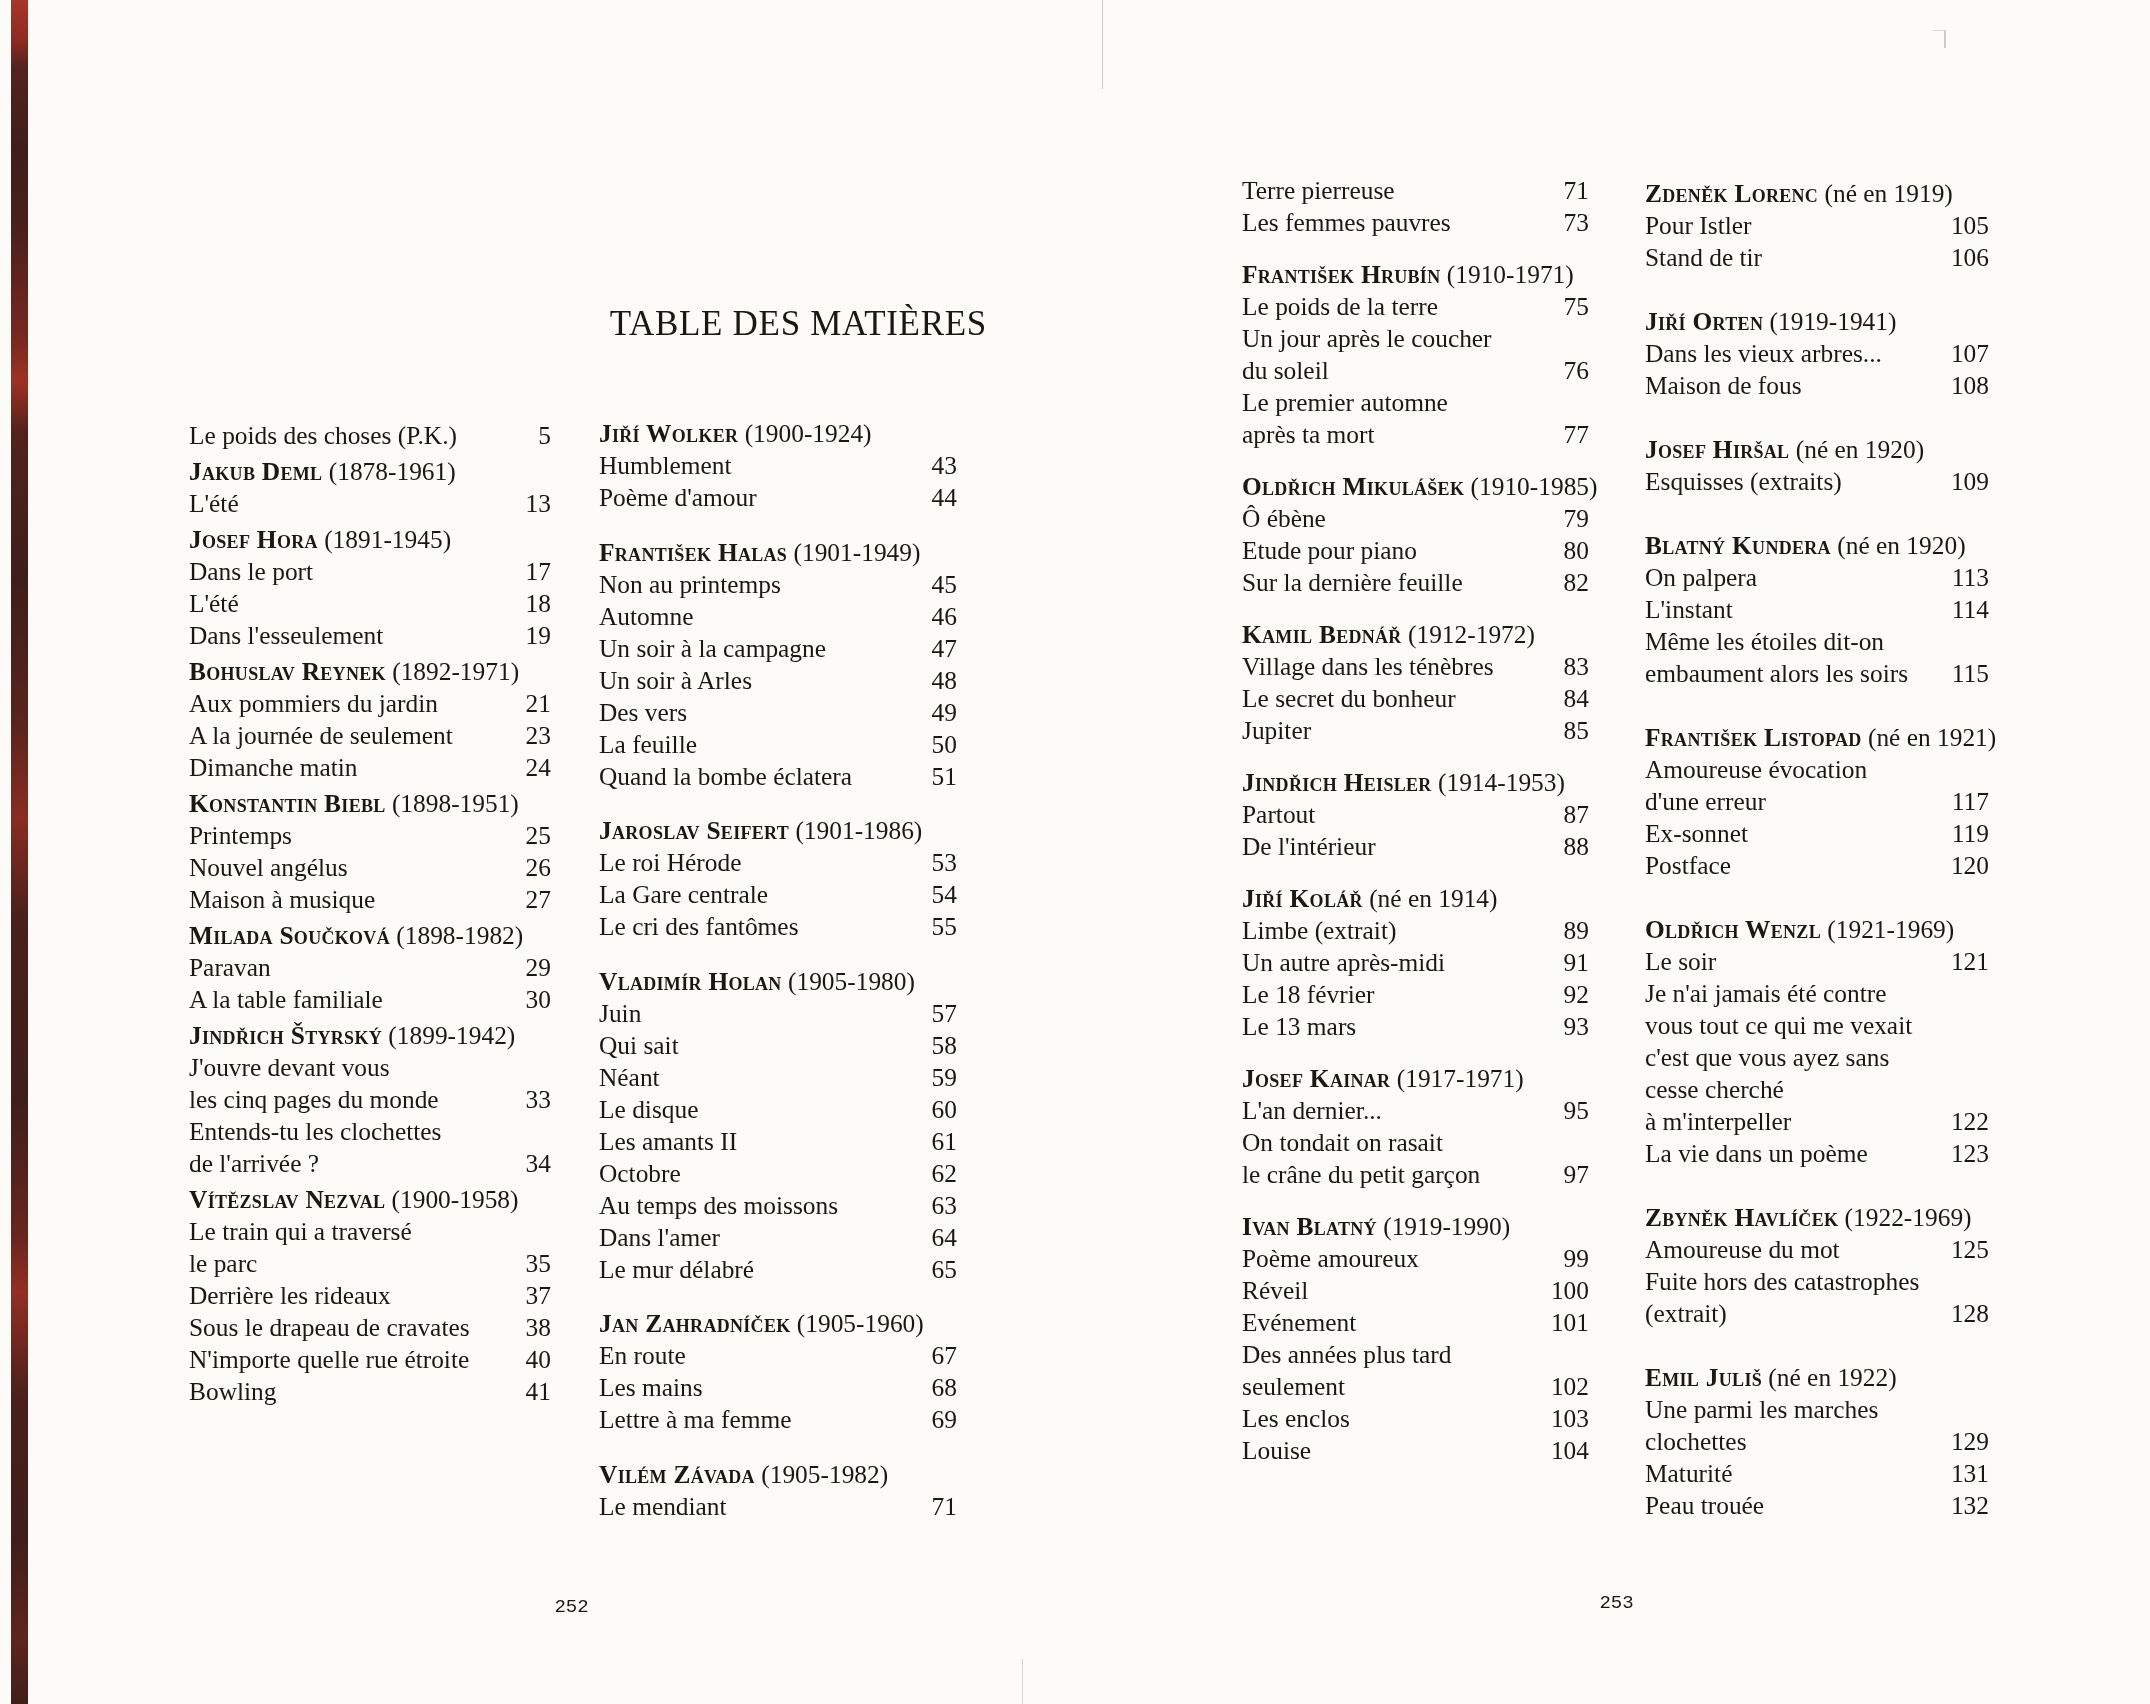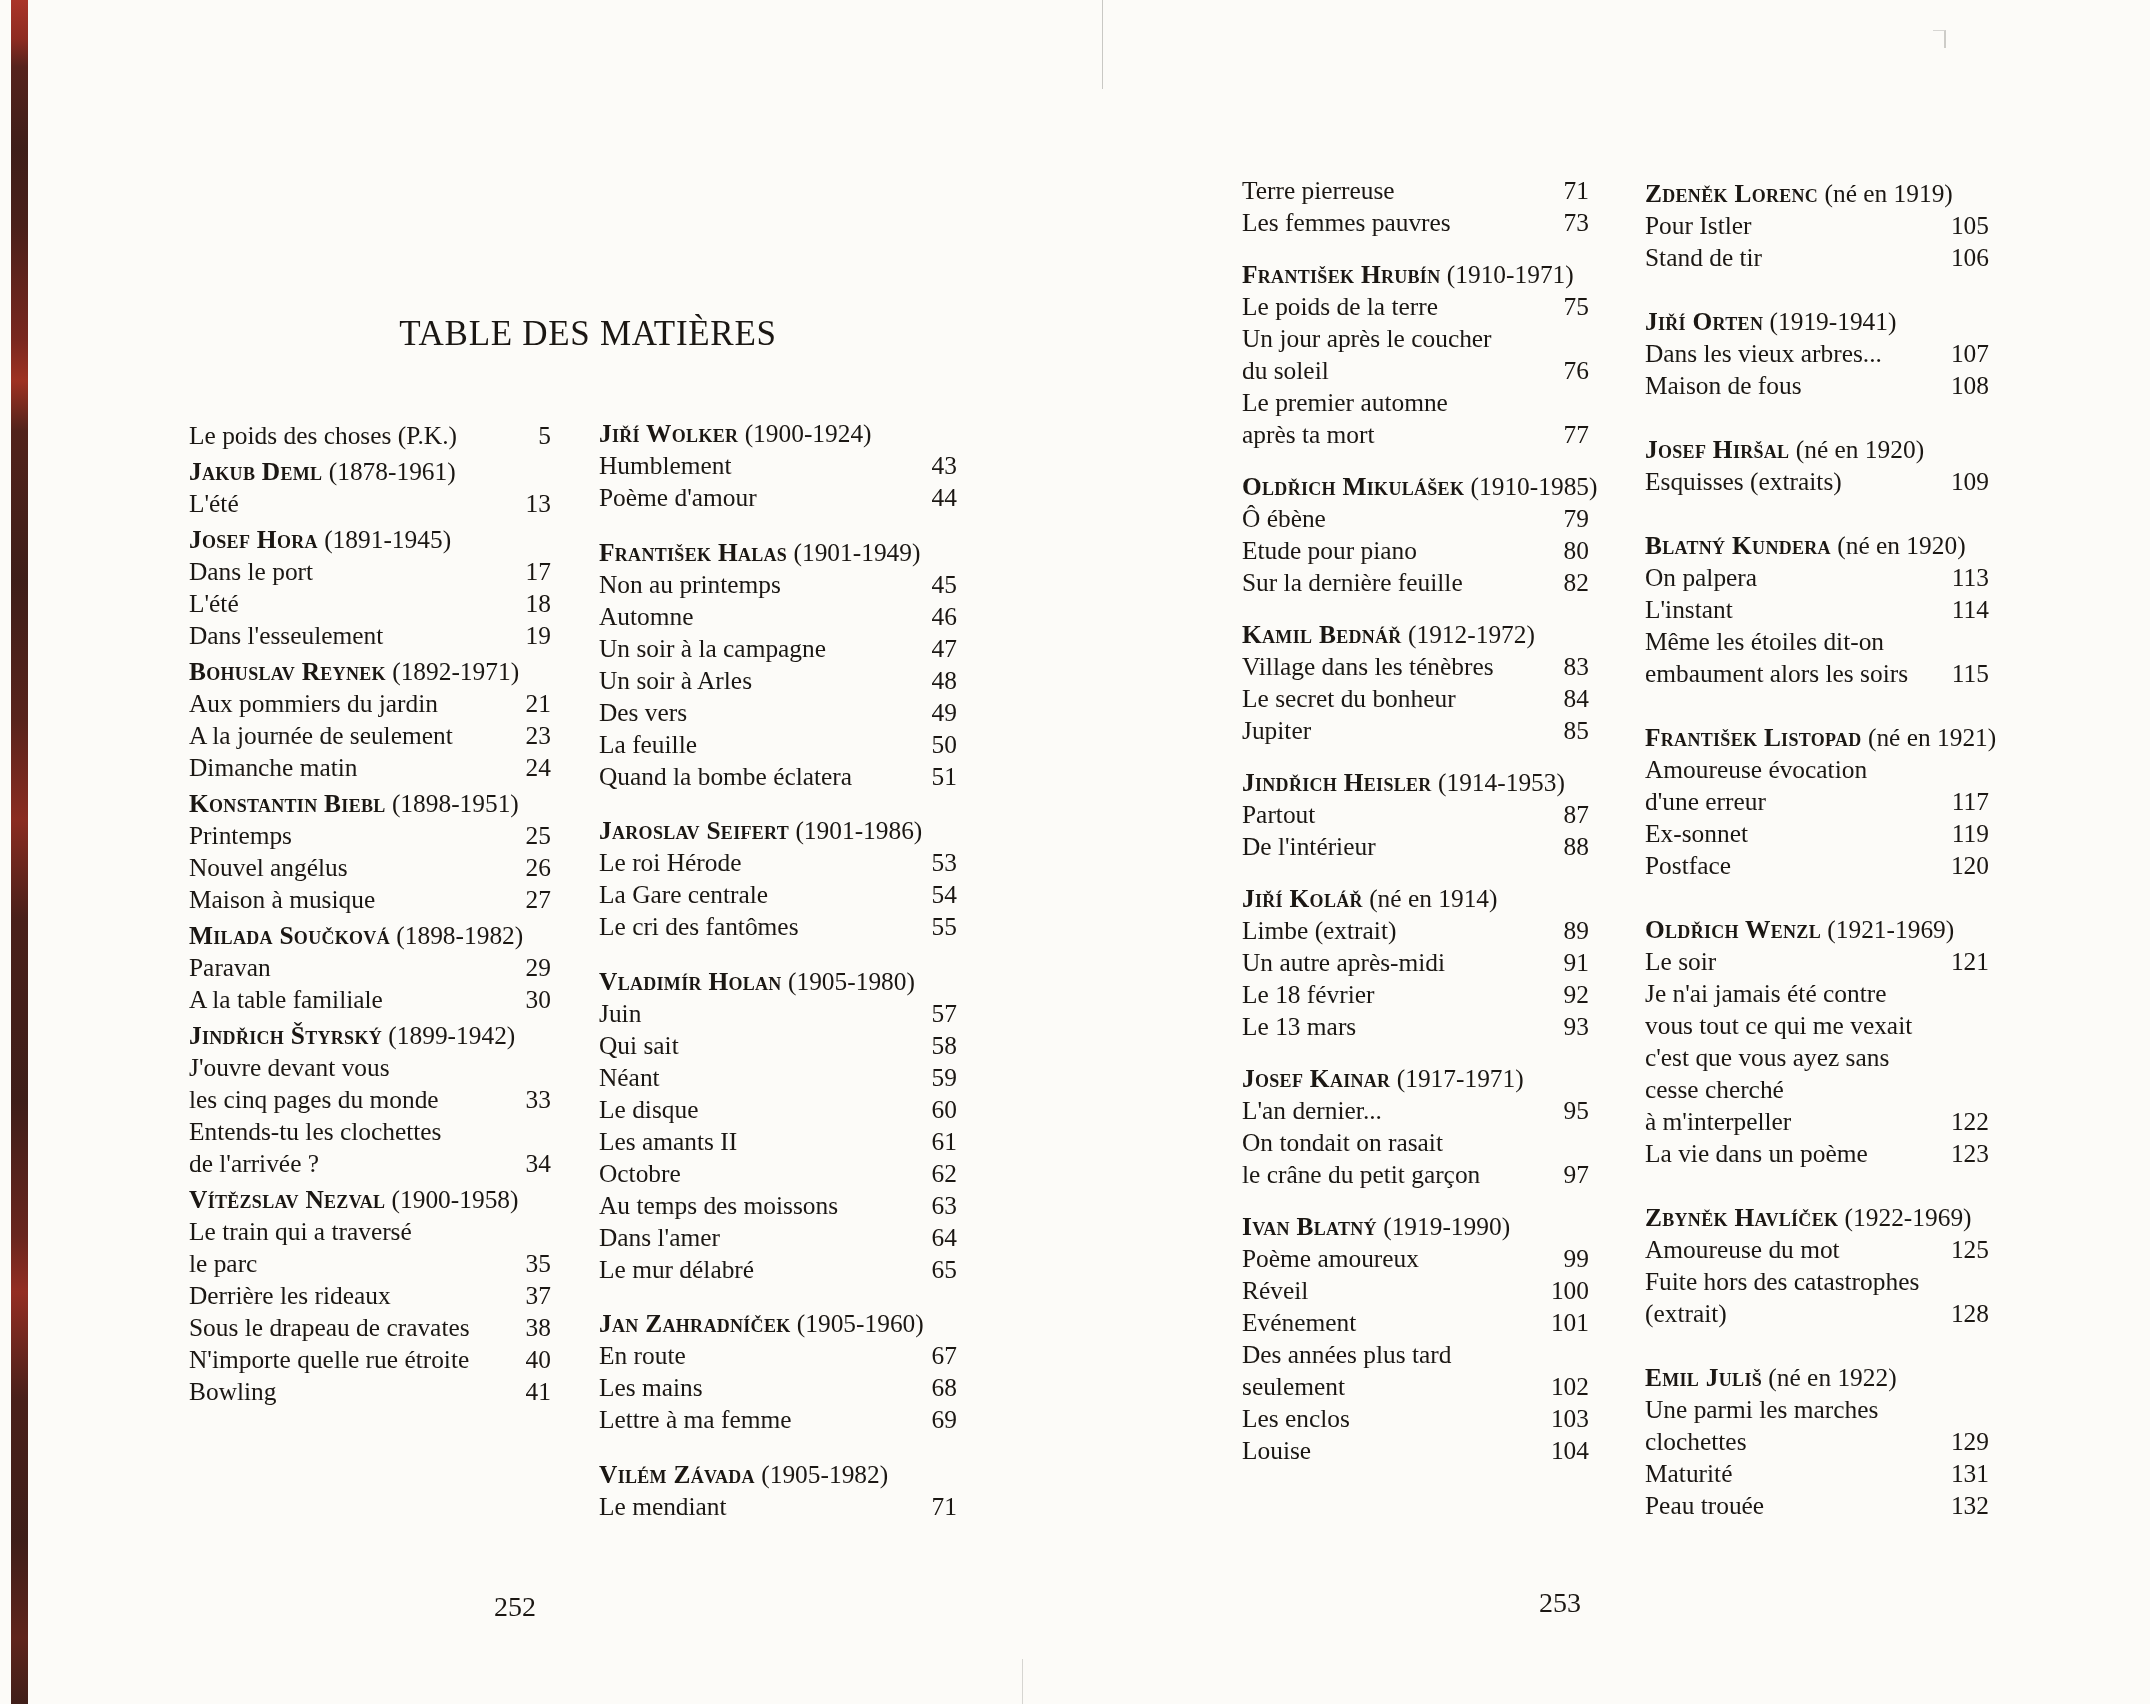--- a/index.html
+++ b/index.html
@@ -20,25 +20,25 @@
       #801a0e 819px,#3a0d07 918px,#2e0b06 1101px,#5c130b 1236px,#8a1c10 1292px,
       #3a0d07 1398px,#2e0b06 1539px,#511209 1638px,#300c06 1704px);
     opacity:.92;
   }
   .gutter-top{position:absolute;left:1102px;top:0;width:1.4px;height:89px;background:#c9c8c4;}
   .gutter-bottom{position:absolute;left:1022px;top:1659px;width:1.4px;height:45px;background:#d6d5d1;}
   .corner-mark{position:absolute;left:1933px;top:30px;width:10.6px;height:17px;
     border-right:2.1px solid #c2c1bd;border-top:1.4px solid #cfcecb;opacity:.8;}
 
   .title{
-    position:absolute;left:189px;top:312px;width:798px;
-    text-align:center;font-size:35px;line-height:44px;
+    position:absolute;left:189px;top:302px;width:798px;
+    text-align:right;font-size:35px;line-height:44px;
     letter-spacing:0.7px;white-space:nowrap;
   }
-  .footer{position:absolute;font-size:28px;line-height:34px;}
+  .footer{position:absolute;font-size:19px;line-height:34px;text-align:center;font-family:Liberation Mono, monospace;}
   .footer-left{left:494px;top:1590px;width:155px;}
   .footer-right{left:1539px;top:1586px;width:155px;}
 
   .col{position:absolute;font-size:25.4px;}
   .col-l1{left:189px;top:419px;width:362px;}
   .col-l2{left:599px;top:417px;width:358px;}
   .col-r1{left:1242px;top:174px;width:347px;}
   .col-r2{left:1645px;top:177px;width:344px;}
 
   .block{margin-top:0;}

